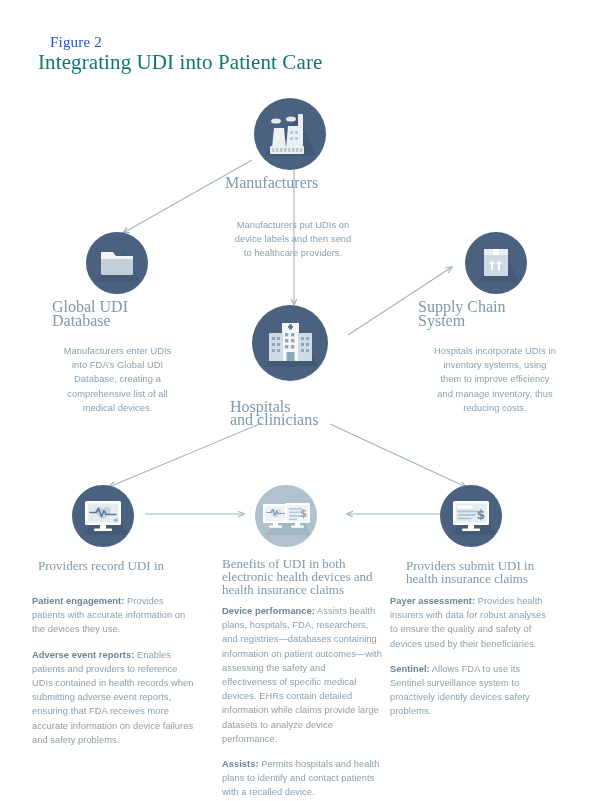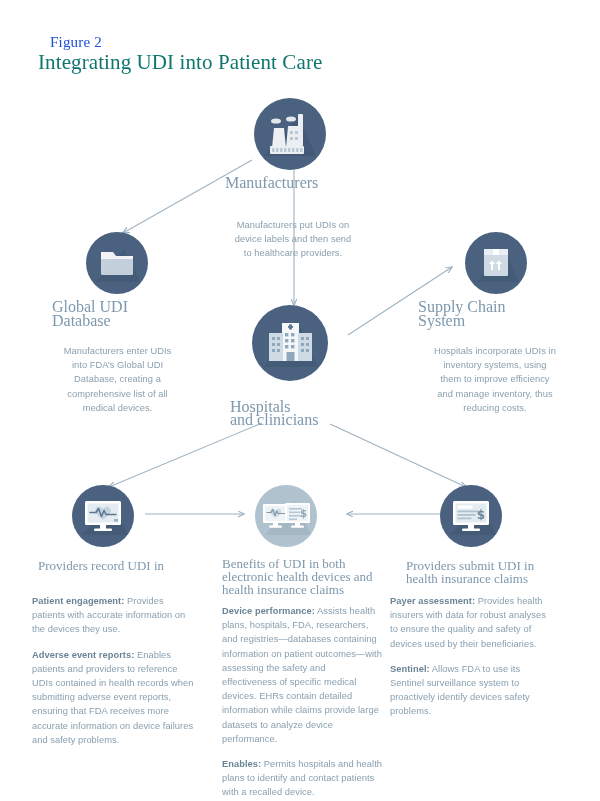--- a/index.html
+++ b/index.html
@@ -272,21 +272,21 @@
         </g>
         <text x="48.5" y="32" font-family="DejaVu Sans, sans-serif" font-size="10" font-weight="bold" fill="#8fa6b6" text-anchor="middle">$</text>
       </g>
     </svg>
   </div>
   <div class="node-title left-al" style="left:222px; top:556px; width:175px;">Benefits of UDI in both</div>
   <div class="node-title left-al" style="left:222px; top:569px; width:175px;">electronic health devices and</div>
   <div class="node-title left-al" style="left:222px; top:582px; width:175px;">health insurance claims</div>
   <div class="body-text" style="left:222px; top:604px; width:160px;">
     <p><b>Device performance:</b><span> Assists health plans, hospitals, FDA, researchers, and registries—databases containing information on patient outcomes—with assessing the safety and effectiveness of specific medical devices. EHRs contain detailed information while claims provide large datasets to analyze device performance.</span></p>
-    <p><b>Enables:</b><span> Permits hospitals and health plans to identify and contact patients with a recalled device.</span></p>
+    <p><b>Assists:</b><span> Permits hospitals and health plans to identify and contact patients with a recalled device.</span></p>
   </div>
 
   <div class="node-circle" style="left:440px; top:485px; width:62px; height:62px;">
     <svg width="62" height="62" viewBox="0 0 62 62">
       <path d="M40,16 L56,50 L10,50 Z" fill="#3d5470" opacity="0.5"></path>
       <g>
         <rect x="13" y="16" width="36" height="24" rx="1.5" fill="#ffffff"></rect>
         <rect x="15.5" y="18.5" width="31" height="19" fill="#e4ecf1"></rect>
         <rect x="28" y="40" width="6" height="4" fill="#ffffff"></rect>
         <rect x="22" y="43.5" width="18" height="2.6" rx="1" fill="#ffffff"></rect>

